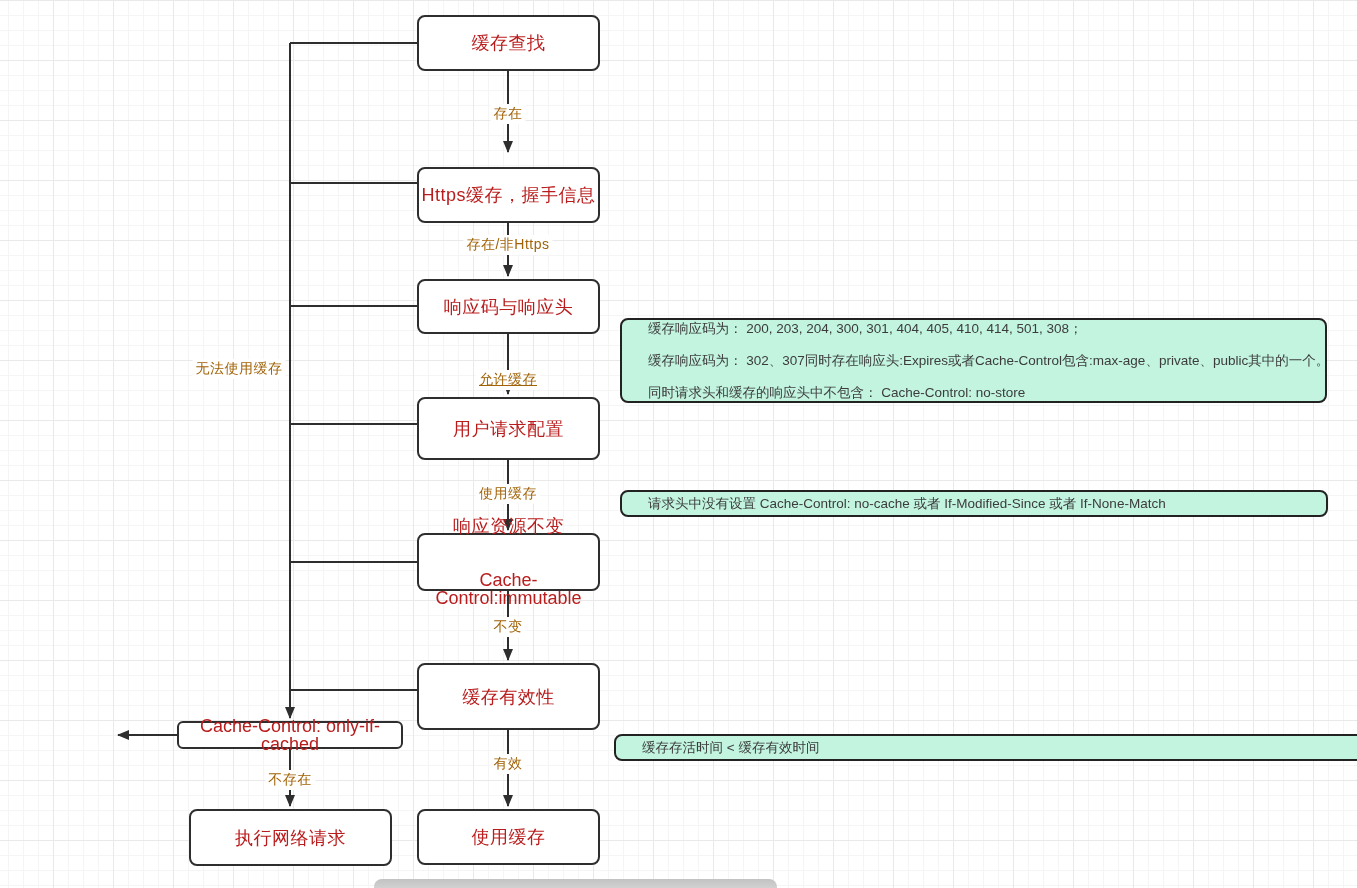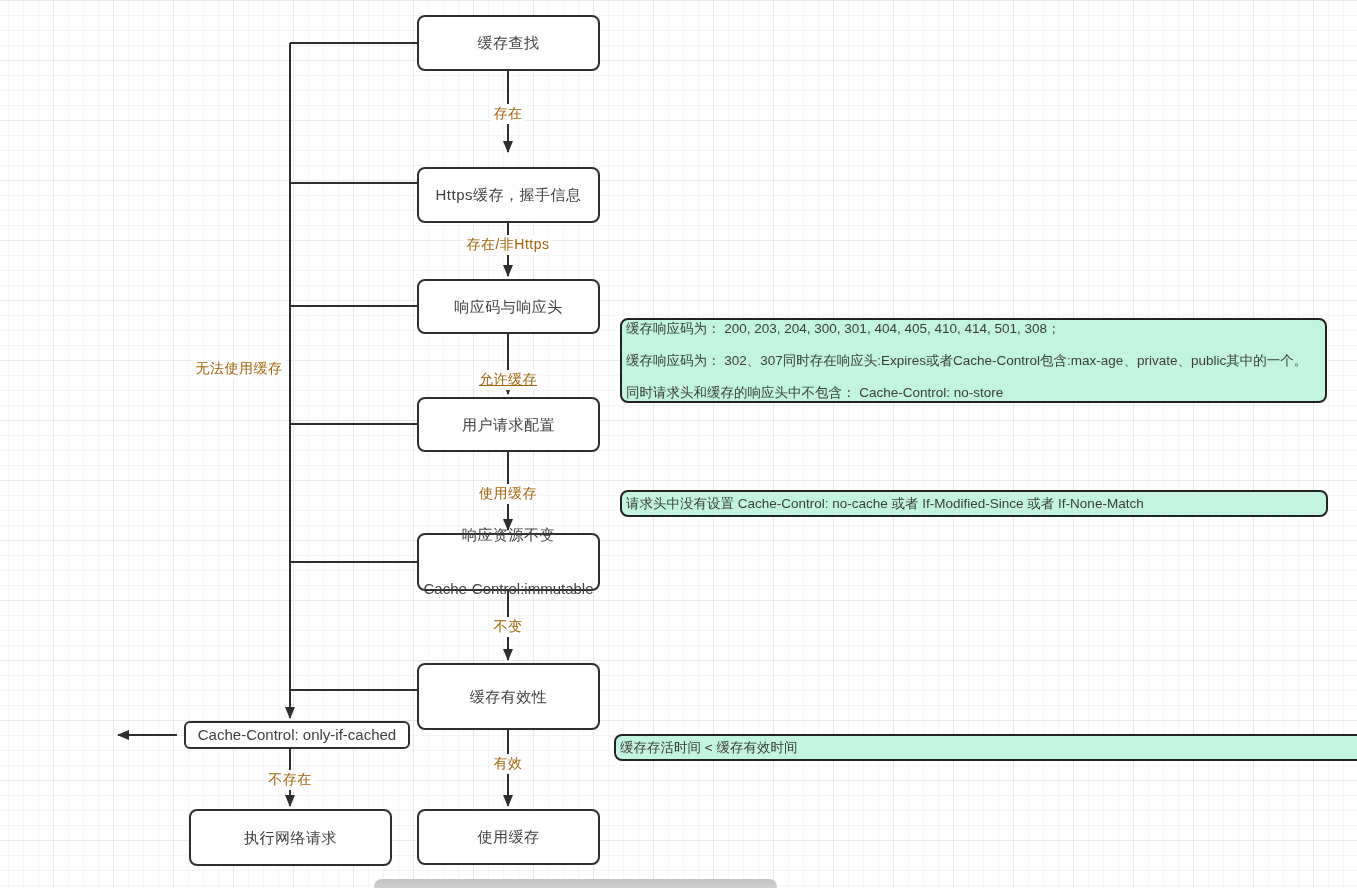--- a/index.html
+++ b/index.html
@@ -18,32 +18,32 @@
     background-size:60px 60px,60px 60px,15px 15px,15px 15px;
     background-position:-7px 0,-7px 0,-7px 0,-7px 0;
   }
   svg.wires{position:absolute;left:0;top:0;width:1357px;height:888px;}
   .node{
     position:absolute;
     background:#ffffff;
     border:2px solid #2e2e2e;
     border-radius:8px;
     display:flex;flex-direction:column;align-items:center;justify-content:center;
-    color:#404040;font-size:15px;letter-spacing:.5px;
+    color:#b91c1c;font-size:18px;letter-spacing:.5px;
     text-align:center;line-height:18px;
   }
   .node .en{letter-spacing:0;}
   .annot{
     position:absolute;
     background:#c2f4e0;
     border:2px solid #222222;
     border-radius:8px;
     color:#3c3c3c;font-size:13.5px;
     display:flex;flex-direction:column;justify-content:center;
-    padding:0 4px;
+    padding:0 26px;
   }
   .annot .aline{line-height:32px;white-space:nowrap;}
   .annot.single .aline{line-height:23px;}
   .elabel{
     position:absolute;
     transform:translate(-50%,-50%);
     background:#ffffff;
     color:#a16207;font-size:14px;letter-spacing:.5px;
     padding:1px 3px;white-space:nowrap;
   }
@@ -91,39 +91,39 @@
   </div>
 
   <div class="node" style="left:417px;top:167px;width:183px;height:56px;">
     <span>Https缓存，握手信息</span>
   </div>
 
   <div class="node" style="left:417px;top:279px;width:183px;height:55px;">
     <span>响应码与响应头</span>
   </div>
 
-  <div class="node" style="left:417px;top:397px;width:183px;height:55px;">
+  <div class="node" style="left:417px;top:397px;width:183px;height:63px;">
     <span>用户请求配置</span>
   </div>
 
   <div class="node" style="left:417px;top:533px;width:183px;height:58px;gap:36px;">
     <span>响应资源不变</span>
     <span class="en">Cache-Control:immutable</span>
   </div>
 
   <div class="node" style="left:417px;top:663px;width:183px;height:67px;">
     <span>缓存有效性</span>
   </div>
 
   <div class="node" style="left:417px;top:809px;width:183px;height:56px;">
     <span>使用缓存</span>
   </div>
 
 
-  <div class="node en" style="left:184px;top:721px;width:226px;height:28px;border-radius:6px;letter-spacing:0;">
+  <div class="node en" style="left:177px;top:721px;width:226px;height:28px;border-radius:6px;letter-spacing:0;">
     <span class="en">Cache-Control: only-if-cached</span>
   </div>
 
   <div class="node" style="left:189px;top:809px;width:203px;height:57px;text-align:center;">
     <span>执行网络请求</span>
   </div>
 
   <div class="annot" style="left:620px;top:318px;width:707px;height:85px;">
     <div class="aline">缓存响应码为： 200, 203, 204, 300, 301, 404, 405, 410, 414, 501, 308；</div>
     <div class="aline">缓存响应码为： 302、307同时存在响应头:Expires或者Cache-Control包含:max-age、private、public其中的一个。</div>

